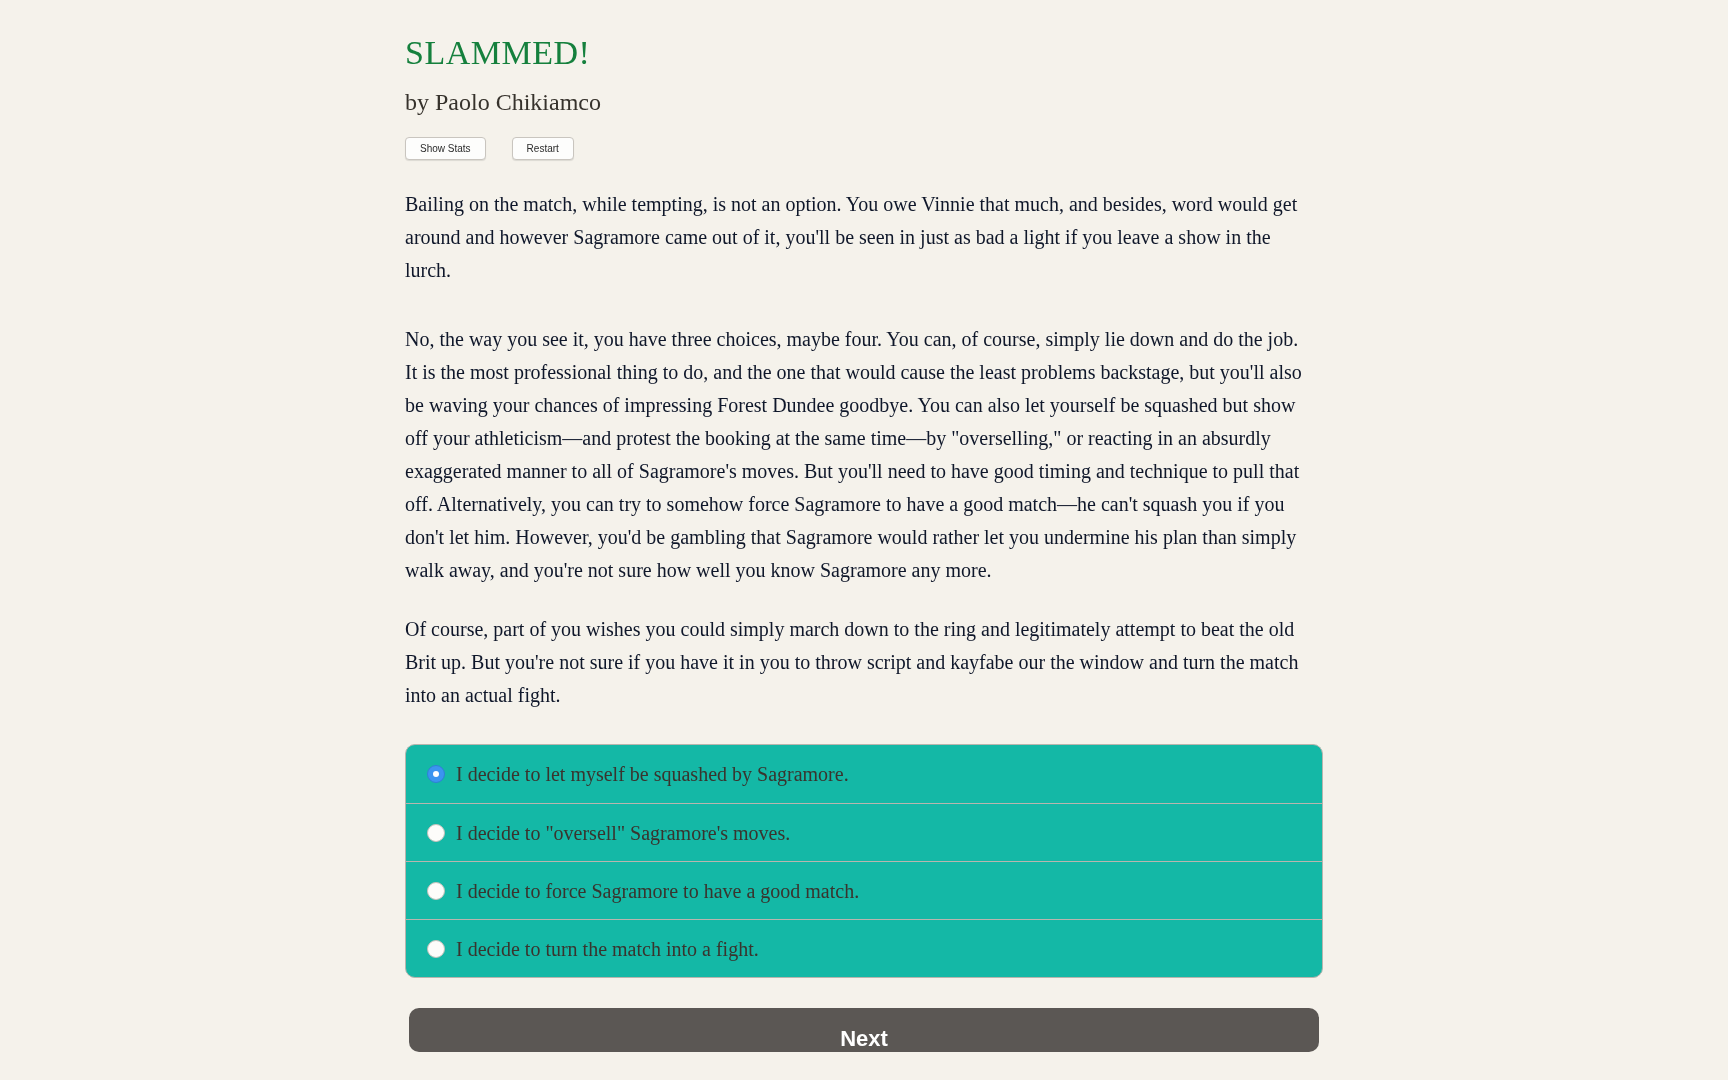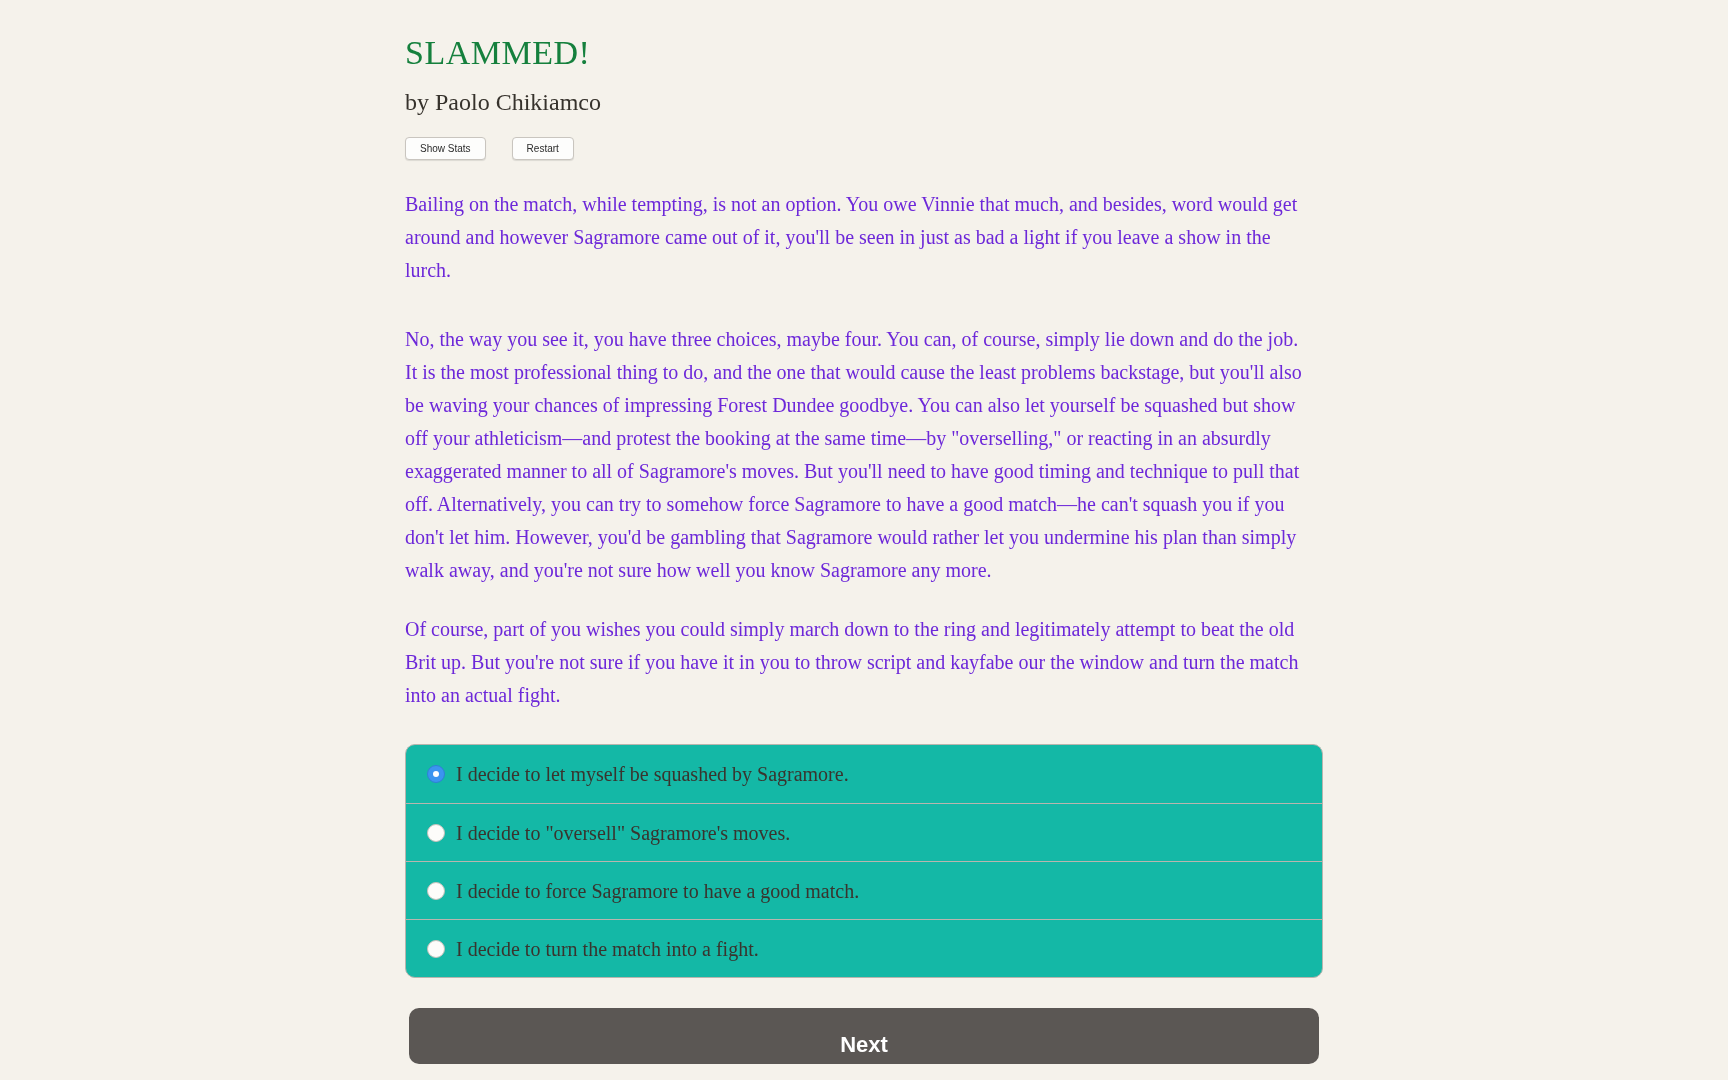--- a/index.html
+++ b/index.html
@@ -42,21 +42,21 @@
     border-radius: 4px;
     padding: 3px 14px;
     height: 23px;
     box-shadow: 0 1px 1px rgba(0,0,0,0.10);
     cursor: pointer;
   }
   .story p {
     width: 897px;
     font-size: 20px;
     line-height: 33px;
-    color: #6d28d9;
+    color: #0f172a;
   }
   .story p.p1 { margin-top: 28px; }
   .story p.p2 { margin-top: 36px; }
   .story p.p3 { margin-top: 26px; }
   .choice-box {
     margin-top: 32px;
     width: 918px;
     background: #14b8a6;
     border: 1px solid #b8b5ae;
     border-radius: 10px;
@@ -95,21 +95,21 @@
   .choice-label {
     margin-left: 11px;
     font-size: 20px;
     line-height: 24px;
     color: #39342e;
   }
   .next-button {
     margin-top: 30px;
     width: 910px;
     margin-left: 4px;
-    height: 56px;
+    height: 44px;
     background: #5b5754;
     border: none;
     border-radius: 10px;
     color: #ffffff;
     font-family: "Liberation Sans", sans-serif;
     font-size: 22px;
     font-weight: 700;
     padding-top: 18px;
     display: block;
     text-align: center;

